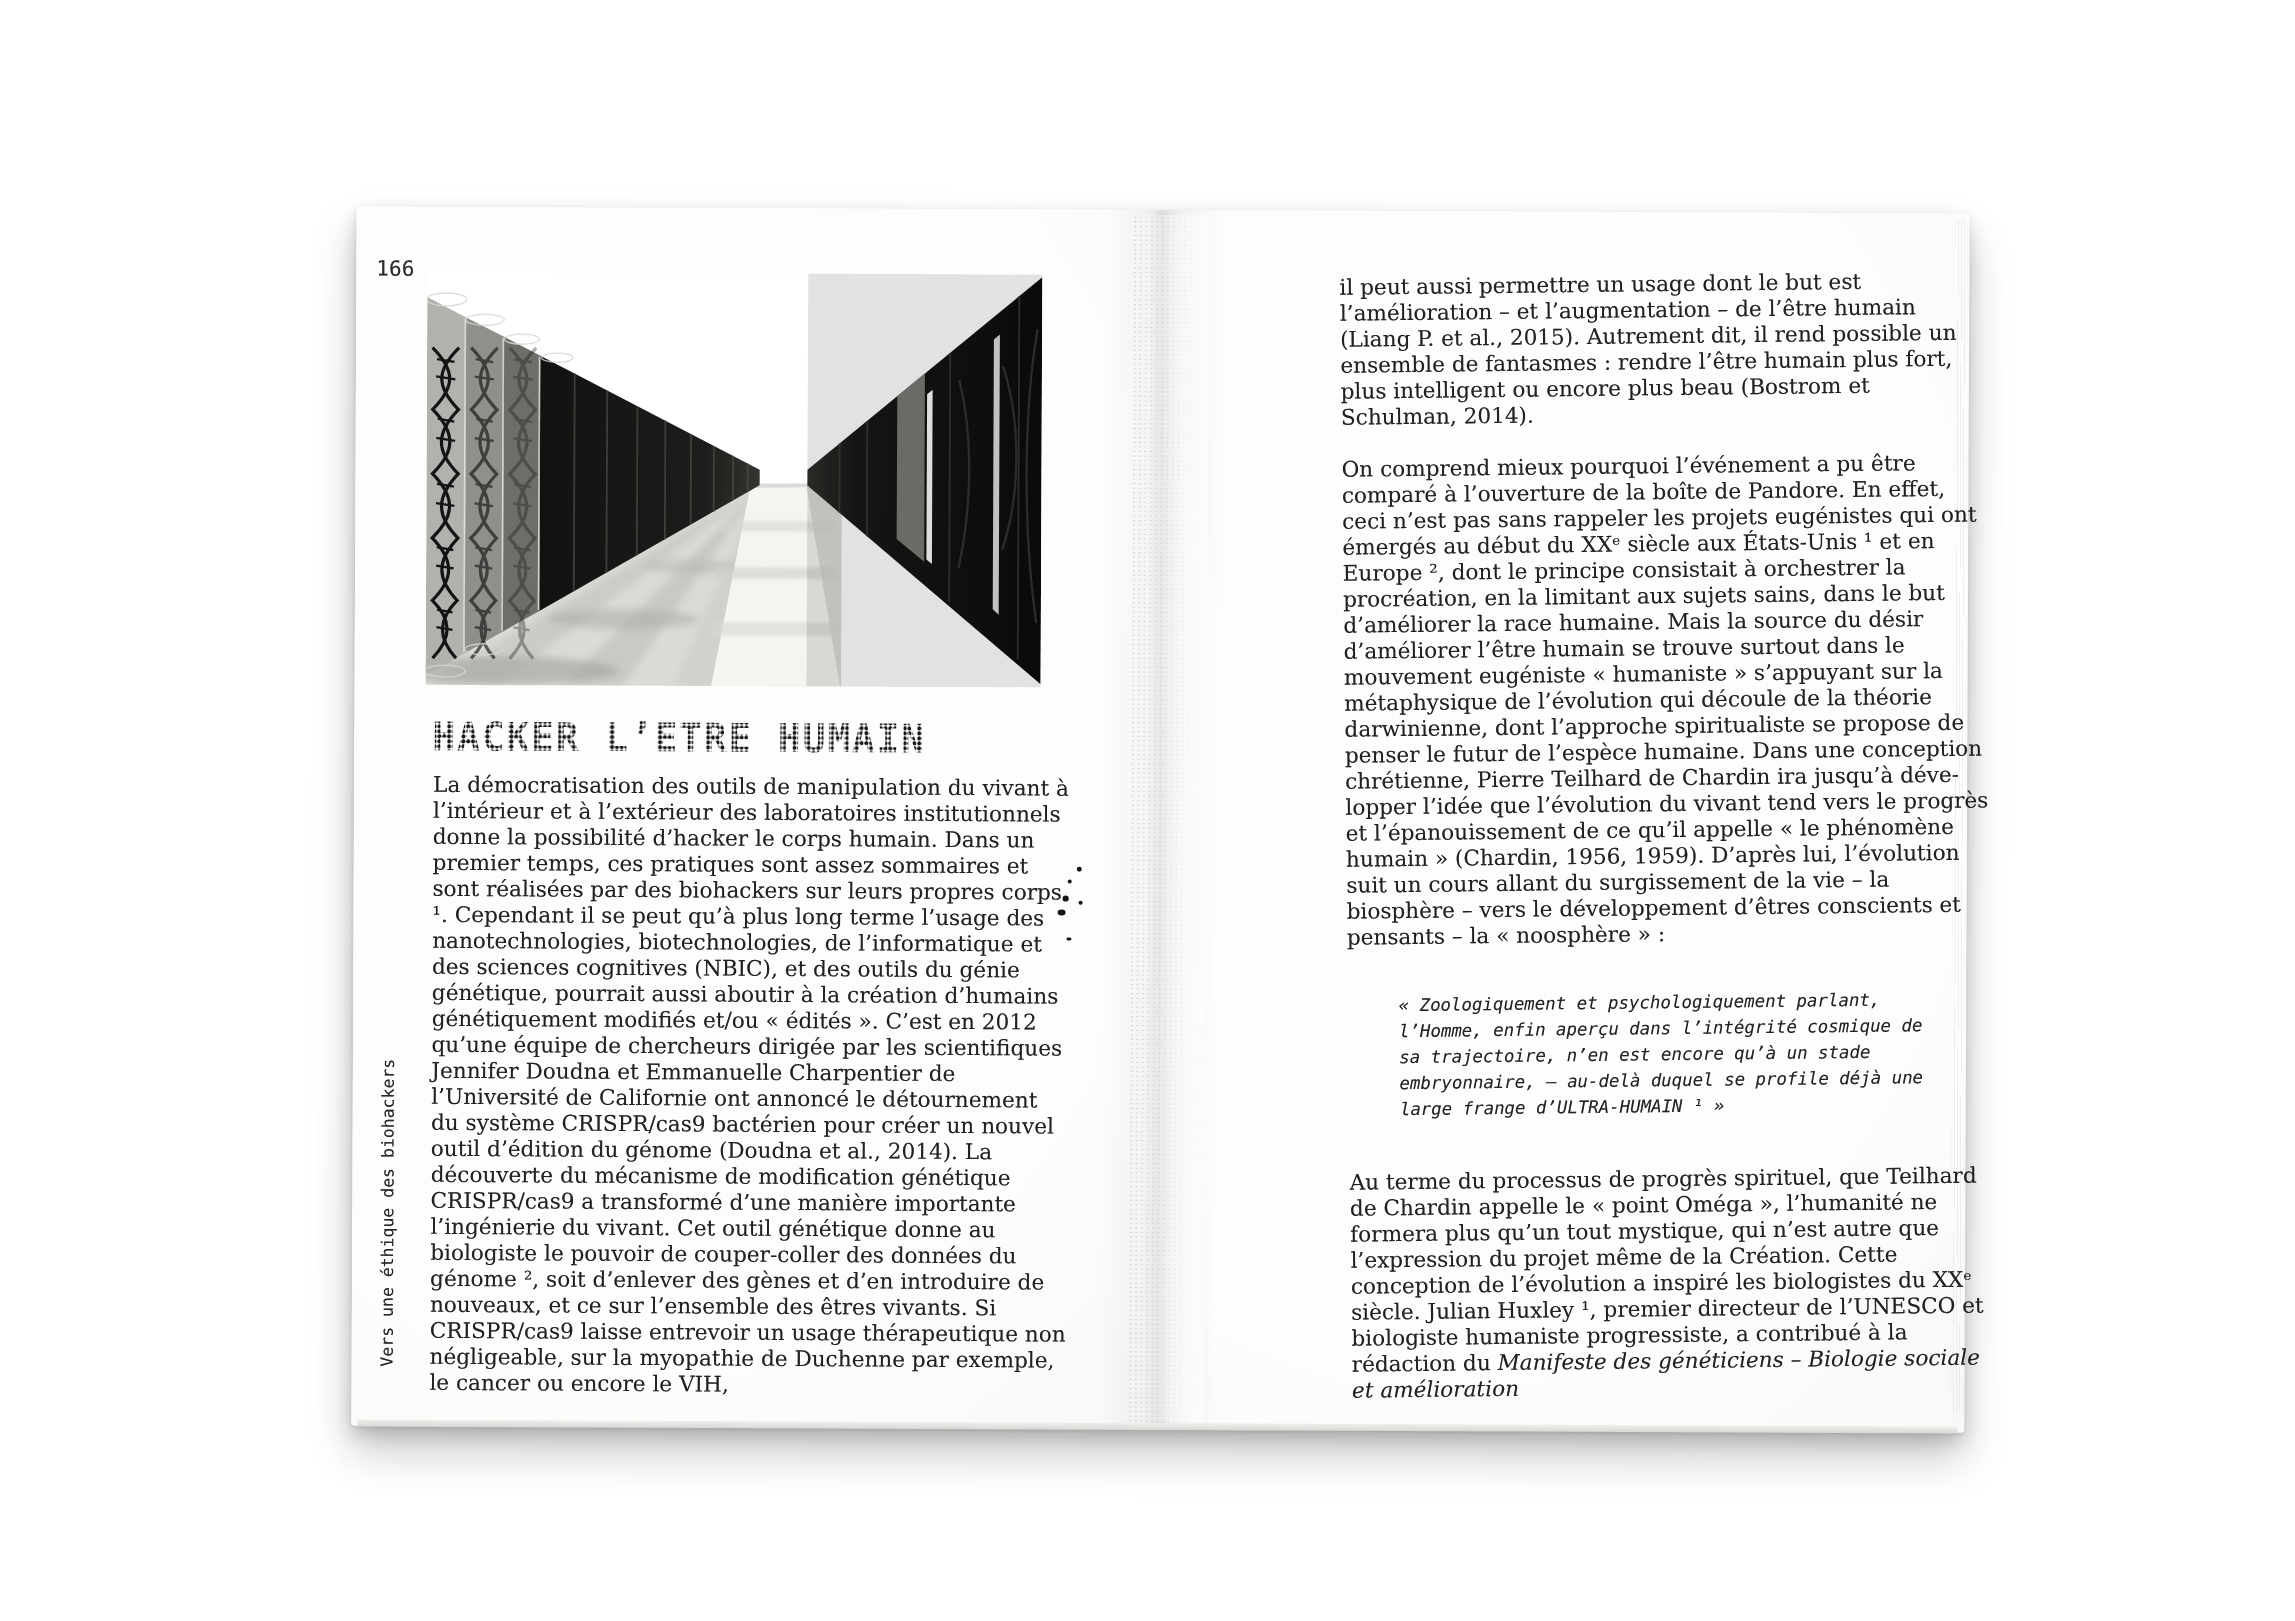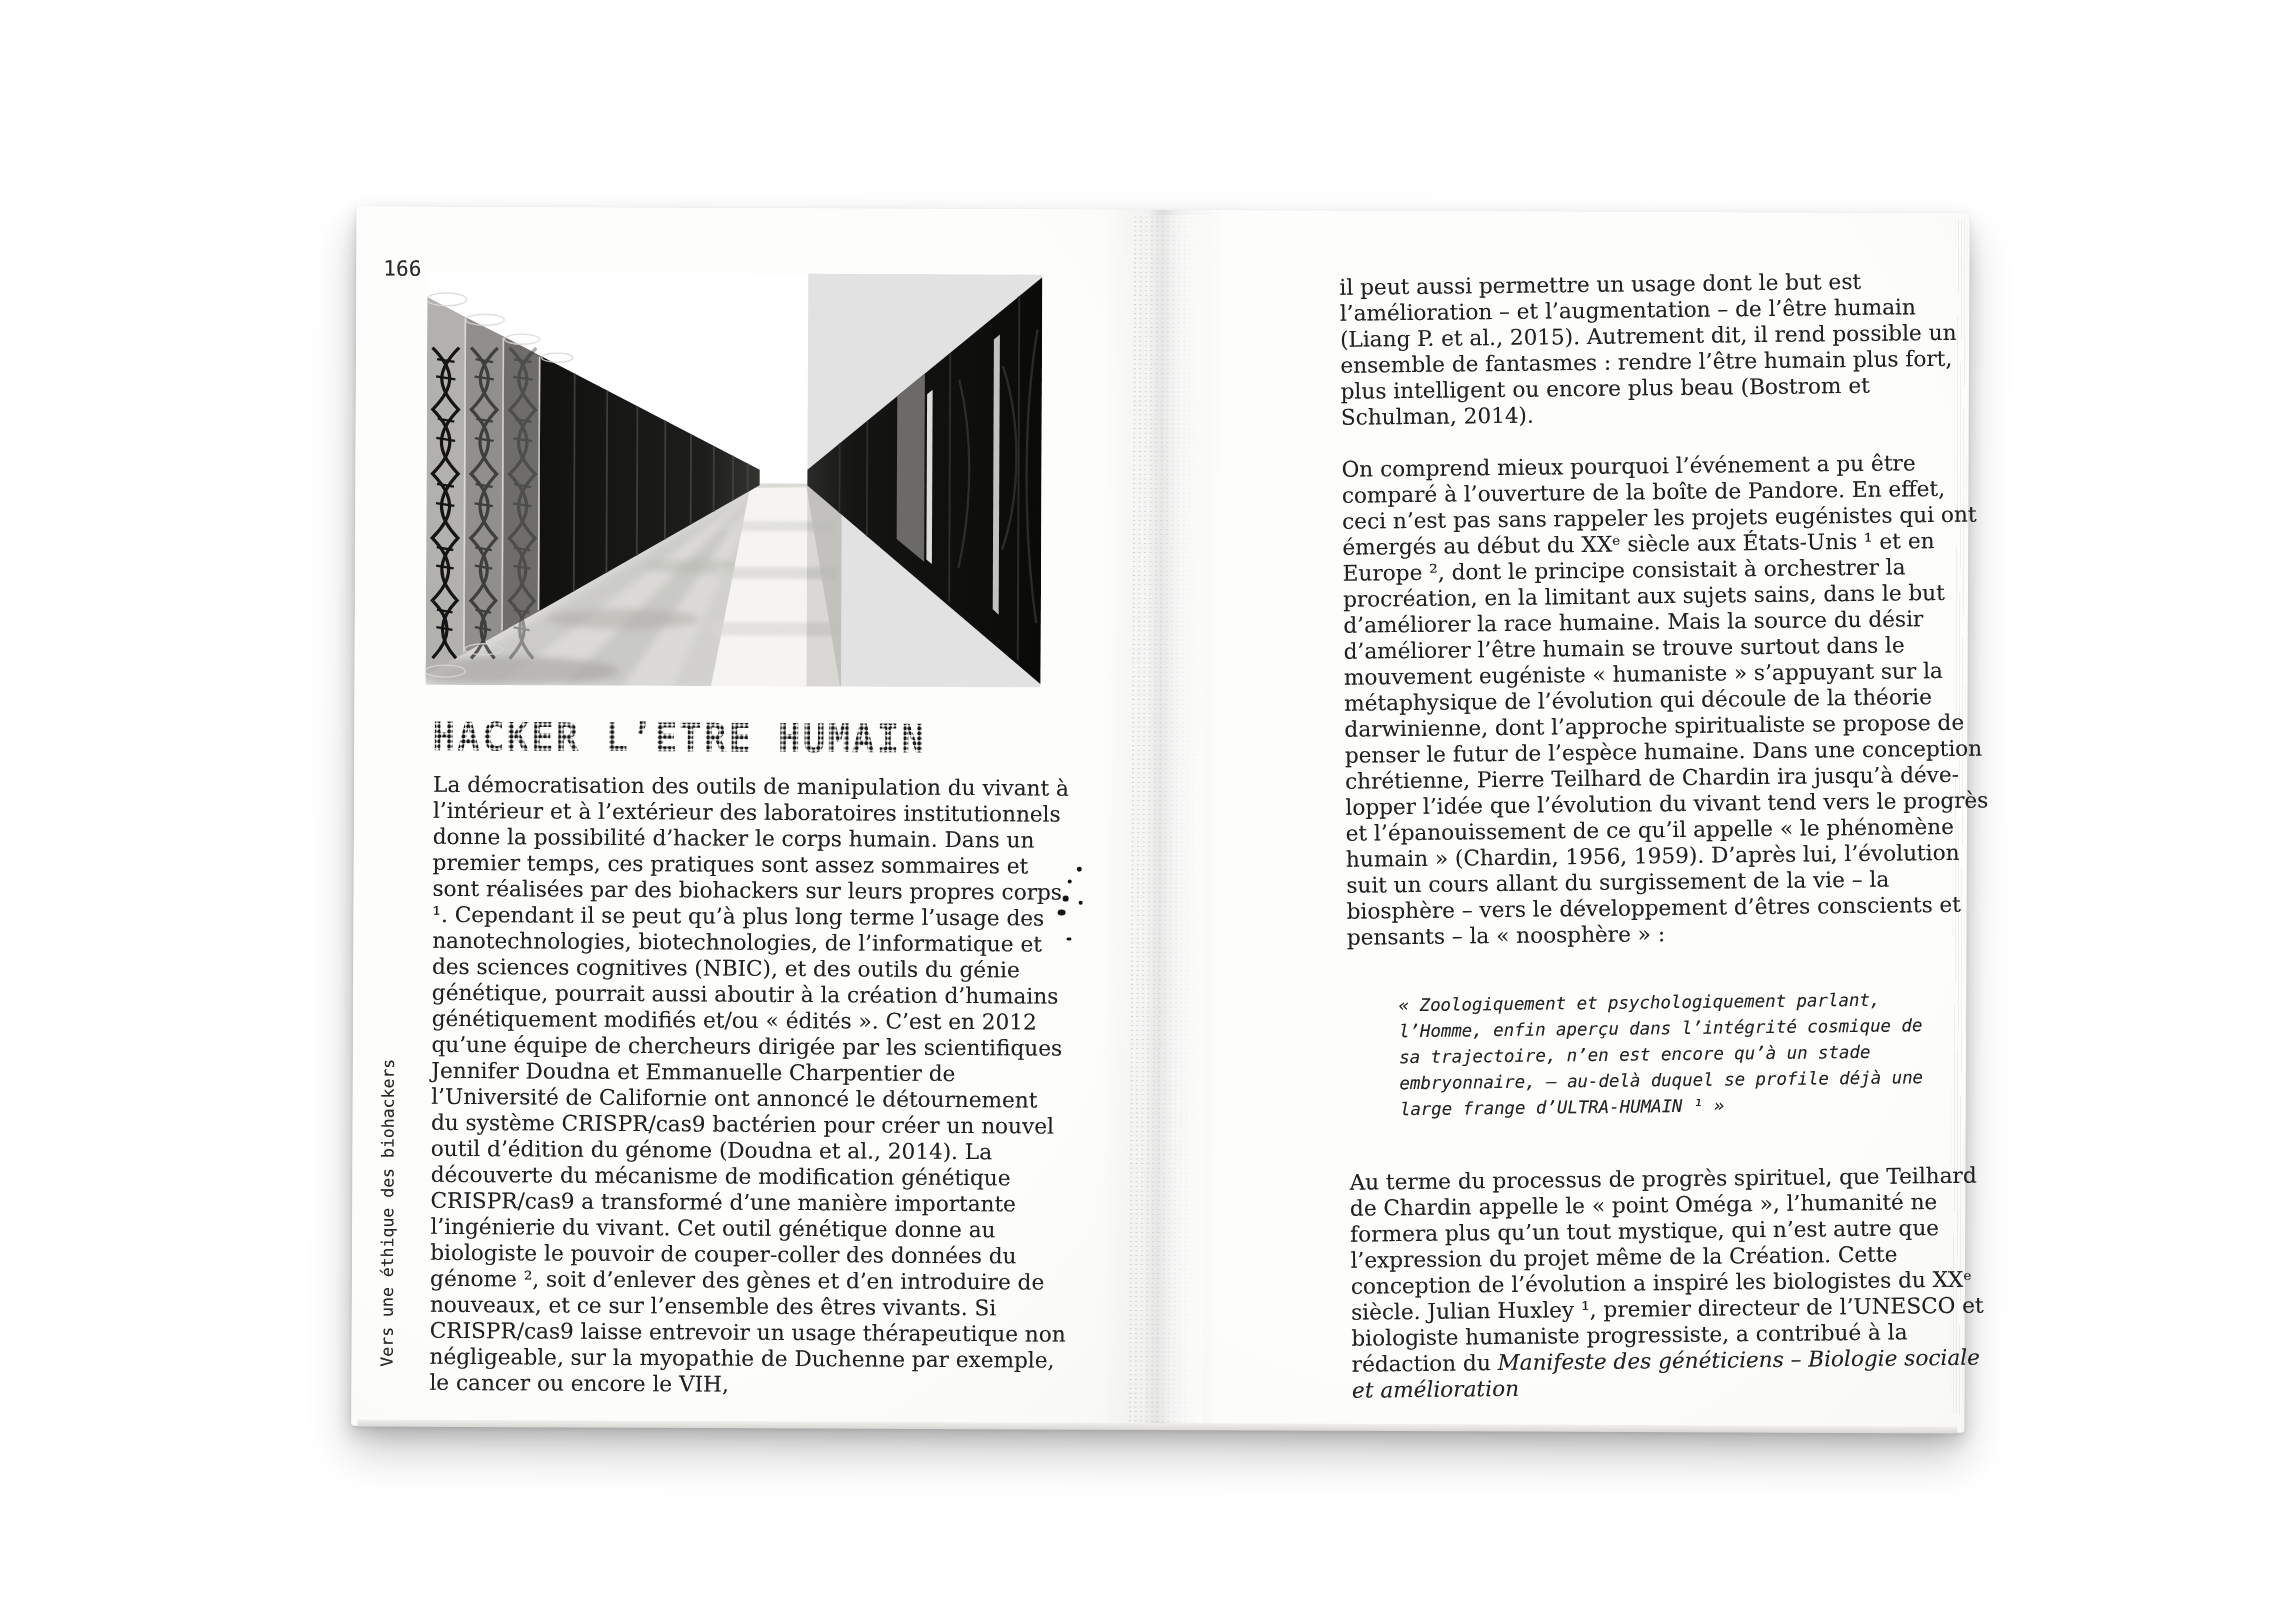--- a/index.html
+++ b/index.html
@@ -51,21 +51,21 @@
   }
 
   
   .ink { color: #212121; text-shadow: 0 0 0.5px rgba(20,20,20,0.35); }
 
   .pagenum {
     position: absolute;
     font-family: "DejaVu Sans Mono", monospace;
     font-size: 21px; color: #2a2a2a;
   }
-  .pagenum-left  { left: 27px;  top: 50px; }
+  .pagenum-left  { left: 20px;  top: 50px; }
 
   .photo {
     position: absolute; left: 71px; top: 65px; width: 615px; height: 413px;
   }
 
   .title {
     position: absolute; left: 78px; top: 508px; width: 597px;
     margin: 0;
     font-family: "DejaVu Sans Mono", monospace;
     font-weight: bold;

